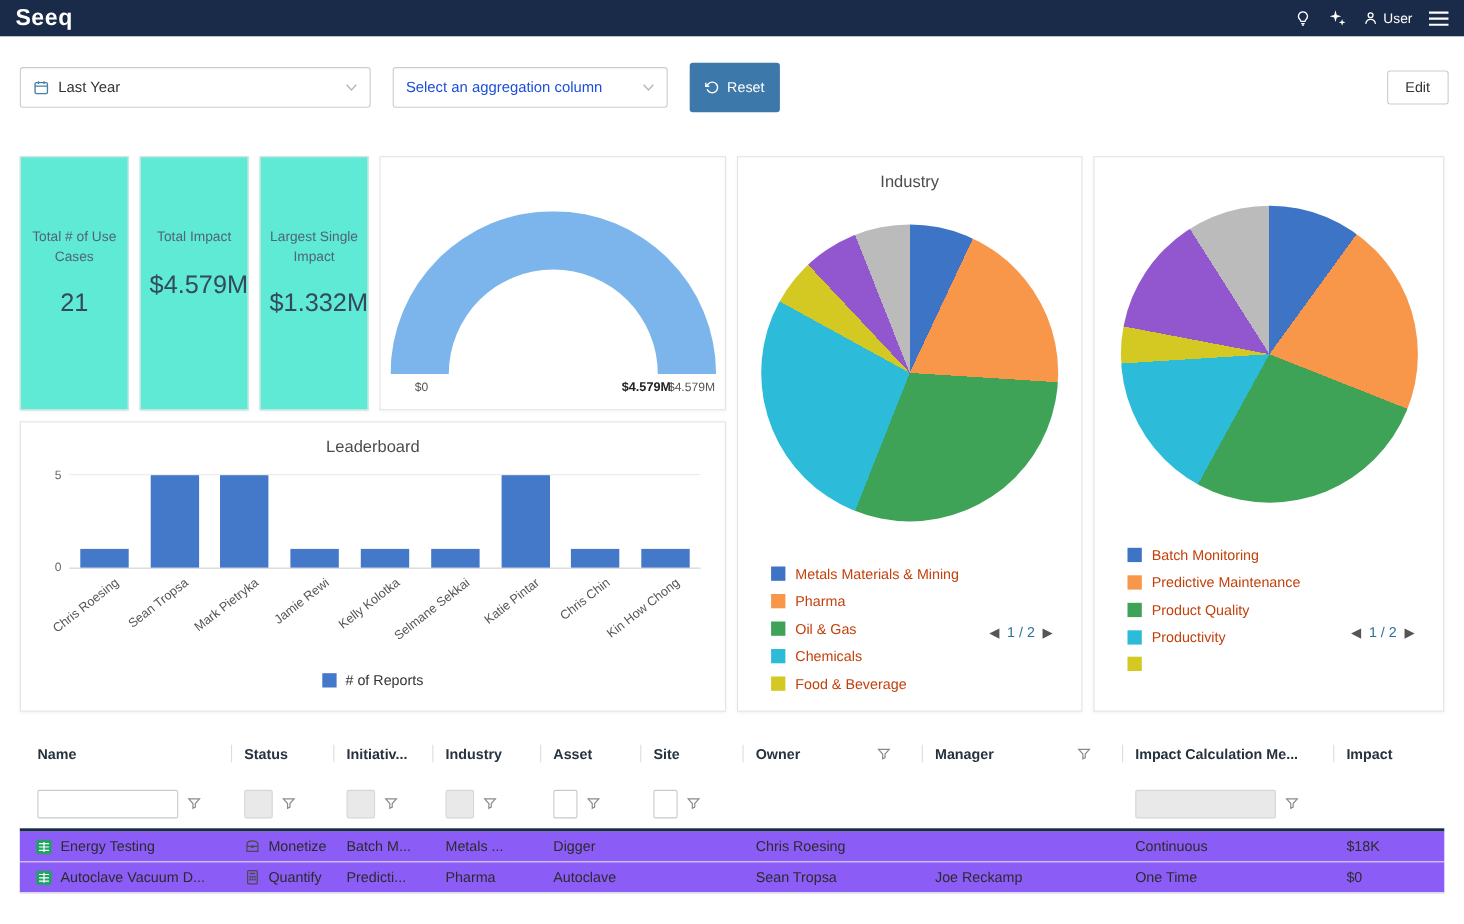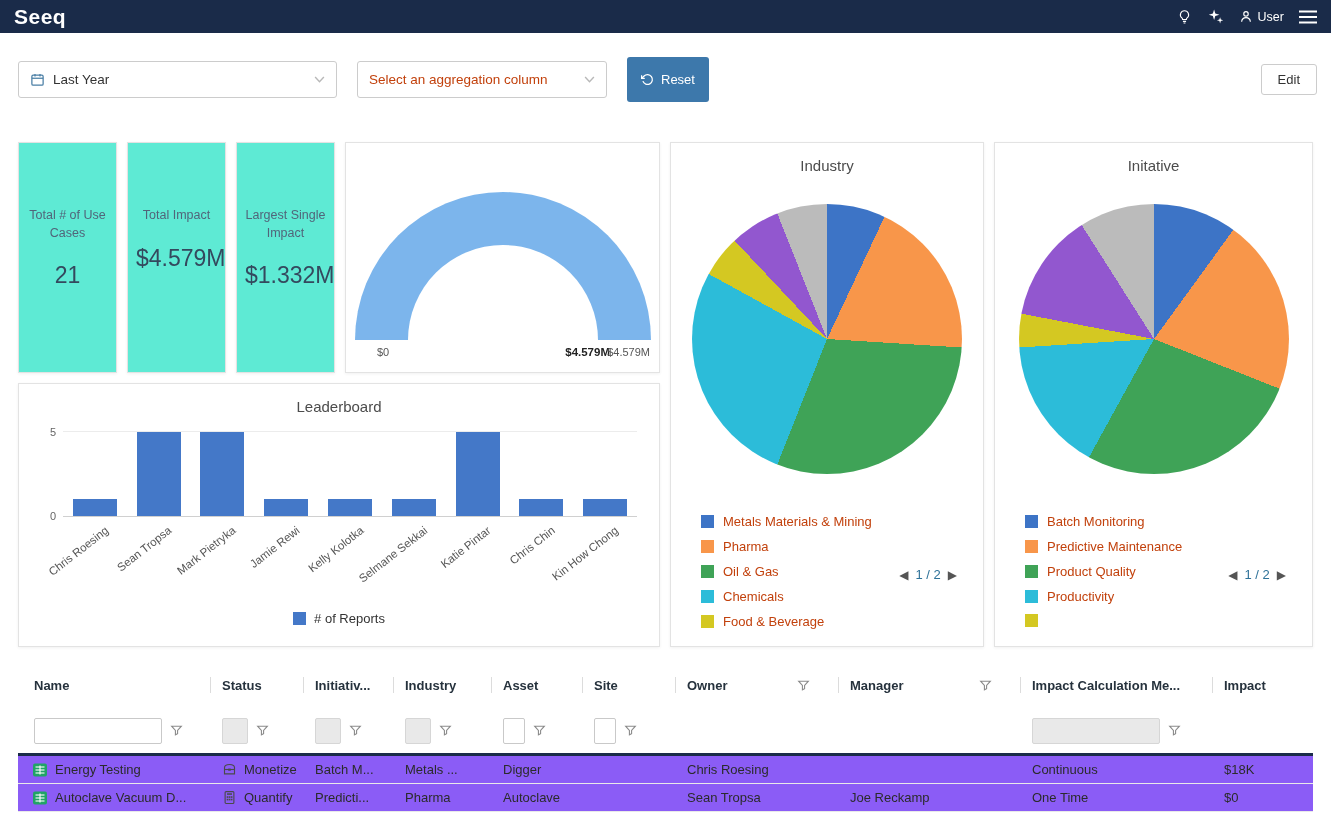--- a/index.html
+++ b/index.html
@@ -12,21 +12,21 @@
   .nav-right { margin-left:auto; display:flex; align-items:center; gap:15px; }
   .nicon { display:flex; align-items:center; }
   .clickable { cursor:pointer; }
   .user-menu { display:flex; align-items:center; gap:5px; color:#fff; font-size:12.5px; cursor:pointer; }
 
   
   .toolbar { display:flex; align-items:center; padding:24px 14px 0 18px; gap:20px; }
   .select { height:37px; border:1px solid #ccc; border-radius:3px; background:#fff; display:flex; align-items:center; gap:8px; padding:0 11px; font-size:13.5px; cursor:pointer; }
   .sel-date { width:319px; color:#333; }
   .sel-agg { width:250px; }
-  .sel-agg .ph { color:#c2410c; }
+  .sel-agg .ph { color:#1d4ed8; }
   .chev { margin-left:auto; }
   .btn-reset { display:flex; align-items:center; gap:7px; height:45px; padding:0 14px; background:#3d78ab; color:#fff; border:none; border-radius:3px; font-size:13px; font-family:inherit; cursor:pointer; }
   .btn-edit { margin-left:auto; height:31px; padding:0 16px; background:#fff; border:1px solid #ccc; border-radius:3px; font-size:13px; font-family:inherit; color:#333; cursor:pointer; }
 
   
   .dash { margin:40px 18px 0; display:grid; grid-template-columns:99px 99px 99px 315px 314px 1fr; grid-template-rows:231px 264px; gap:10px; }
   .card { background:#fff; border:1px solid #e3e3e3; box-shadow:0 1px 3px rgba(0,0,0,.06); }
 
   .kpi { background:#5eead4; text-align:center; padding:64px 8px 0; }
   .kpi-label { font-size:12.5px; color:#51657a; line-height:1.4; }
@@ -208,21 +208,20 @@
         </div>
       </div>
     <div class="pager">
       <span class="pager-arrow">◀</span>
       <span class="pager-text">1 / 2</span>
       <span class="pager-arrow">▶</span>
     </div>
   </div>
 
   <div class="card pie-card initiative">
-    <div class="chart-title">Initative</div>
     <div class="pie" style="background: conic-gradient(rgb(61, 116, 198) 0%, rgb(61, 116, 198) 10%, rgb(248, 150, 74) 10%, rgb(248, 150, 74) 31%, rgb(63, 163, 87) 31%, rgb(63, 163, 87) 58%, rgb(44, 188, 217) 58%, rgb(44, 188, 217) 74%, rgb(212, 200, 34) 74%, rgb(212, 200, 34) 78%, rgb(146, 87, 207) 78%, rgb(146, 87, 207) 91%, rgb(187, 187, 187) 91%, rgb(187, 187, 187) 100%);"></div>
     <div class="legend">
         <div class="legend-item">
           <span class="swatch" style="background: rgb(61, 116, 198);"></span>
           <span>Batch Monitoring</span>
         </div>
         <div class="legend-item">
           <span class="swatch" style="background: rgb(248, 150, 74);"></span>
           <span>Predictive Maintenance</span>
         </div>

